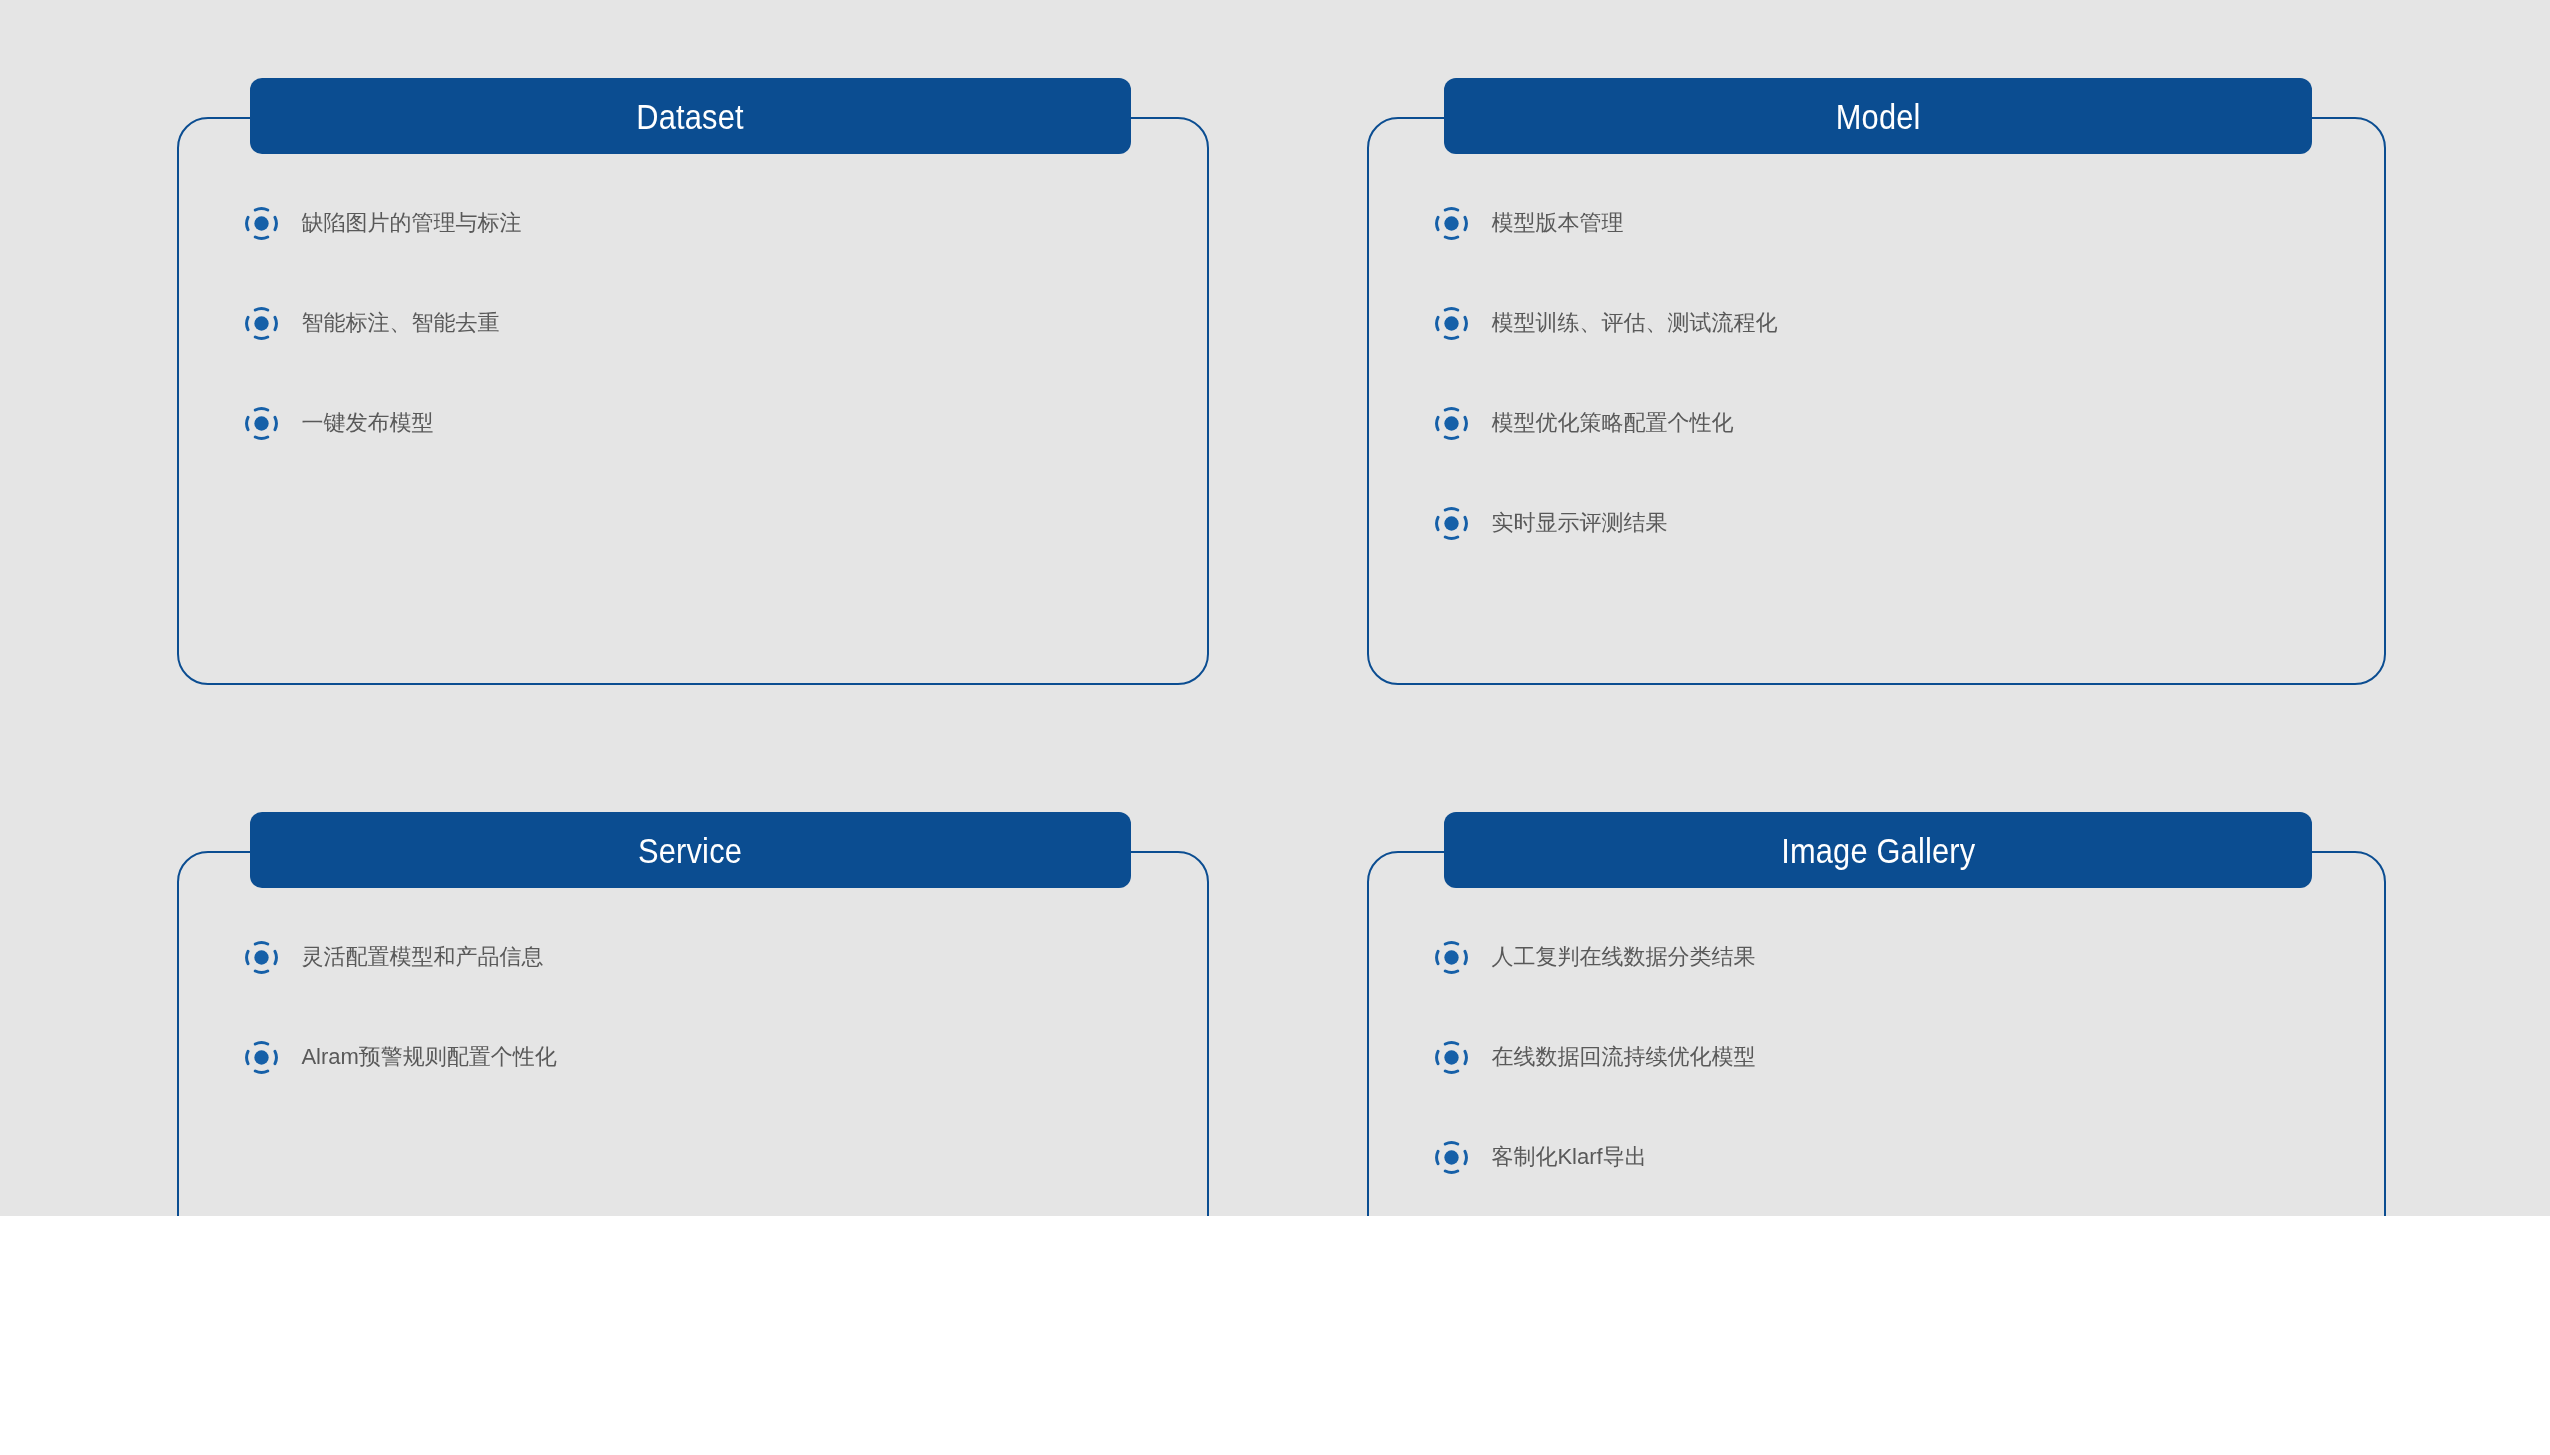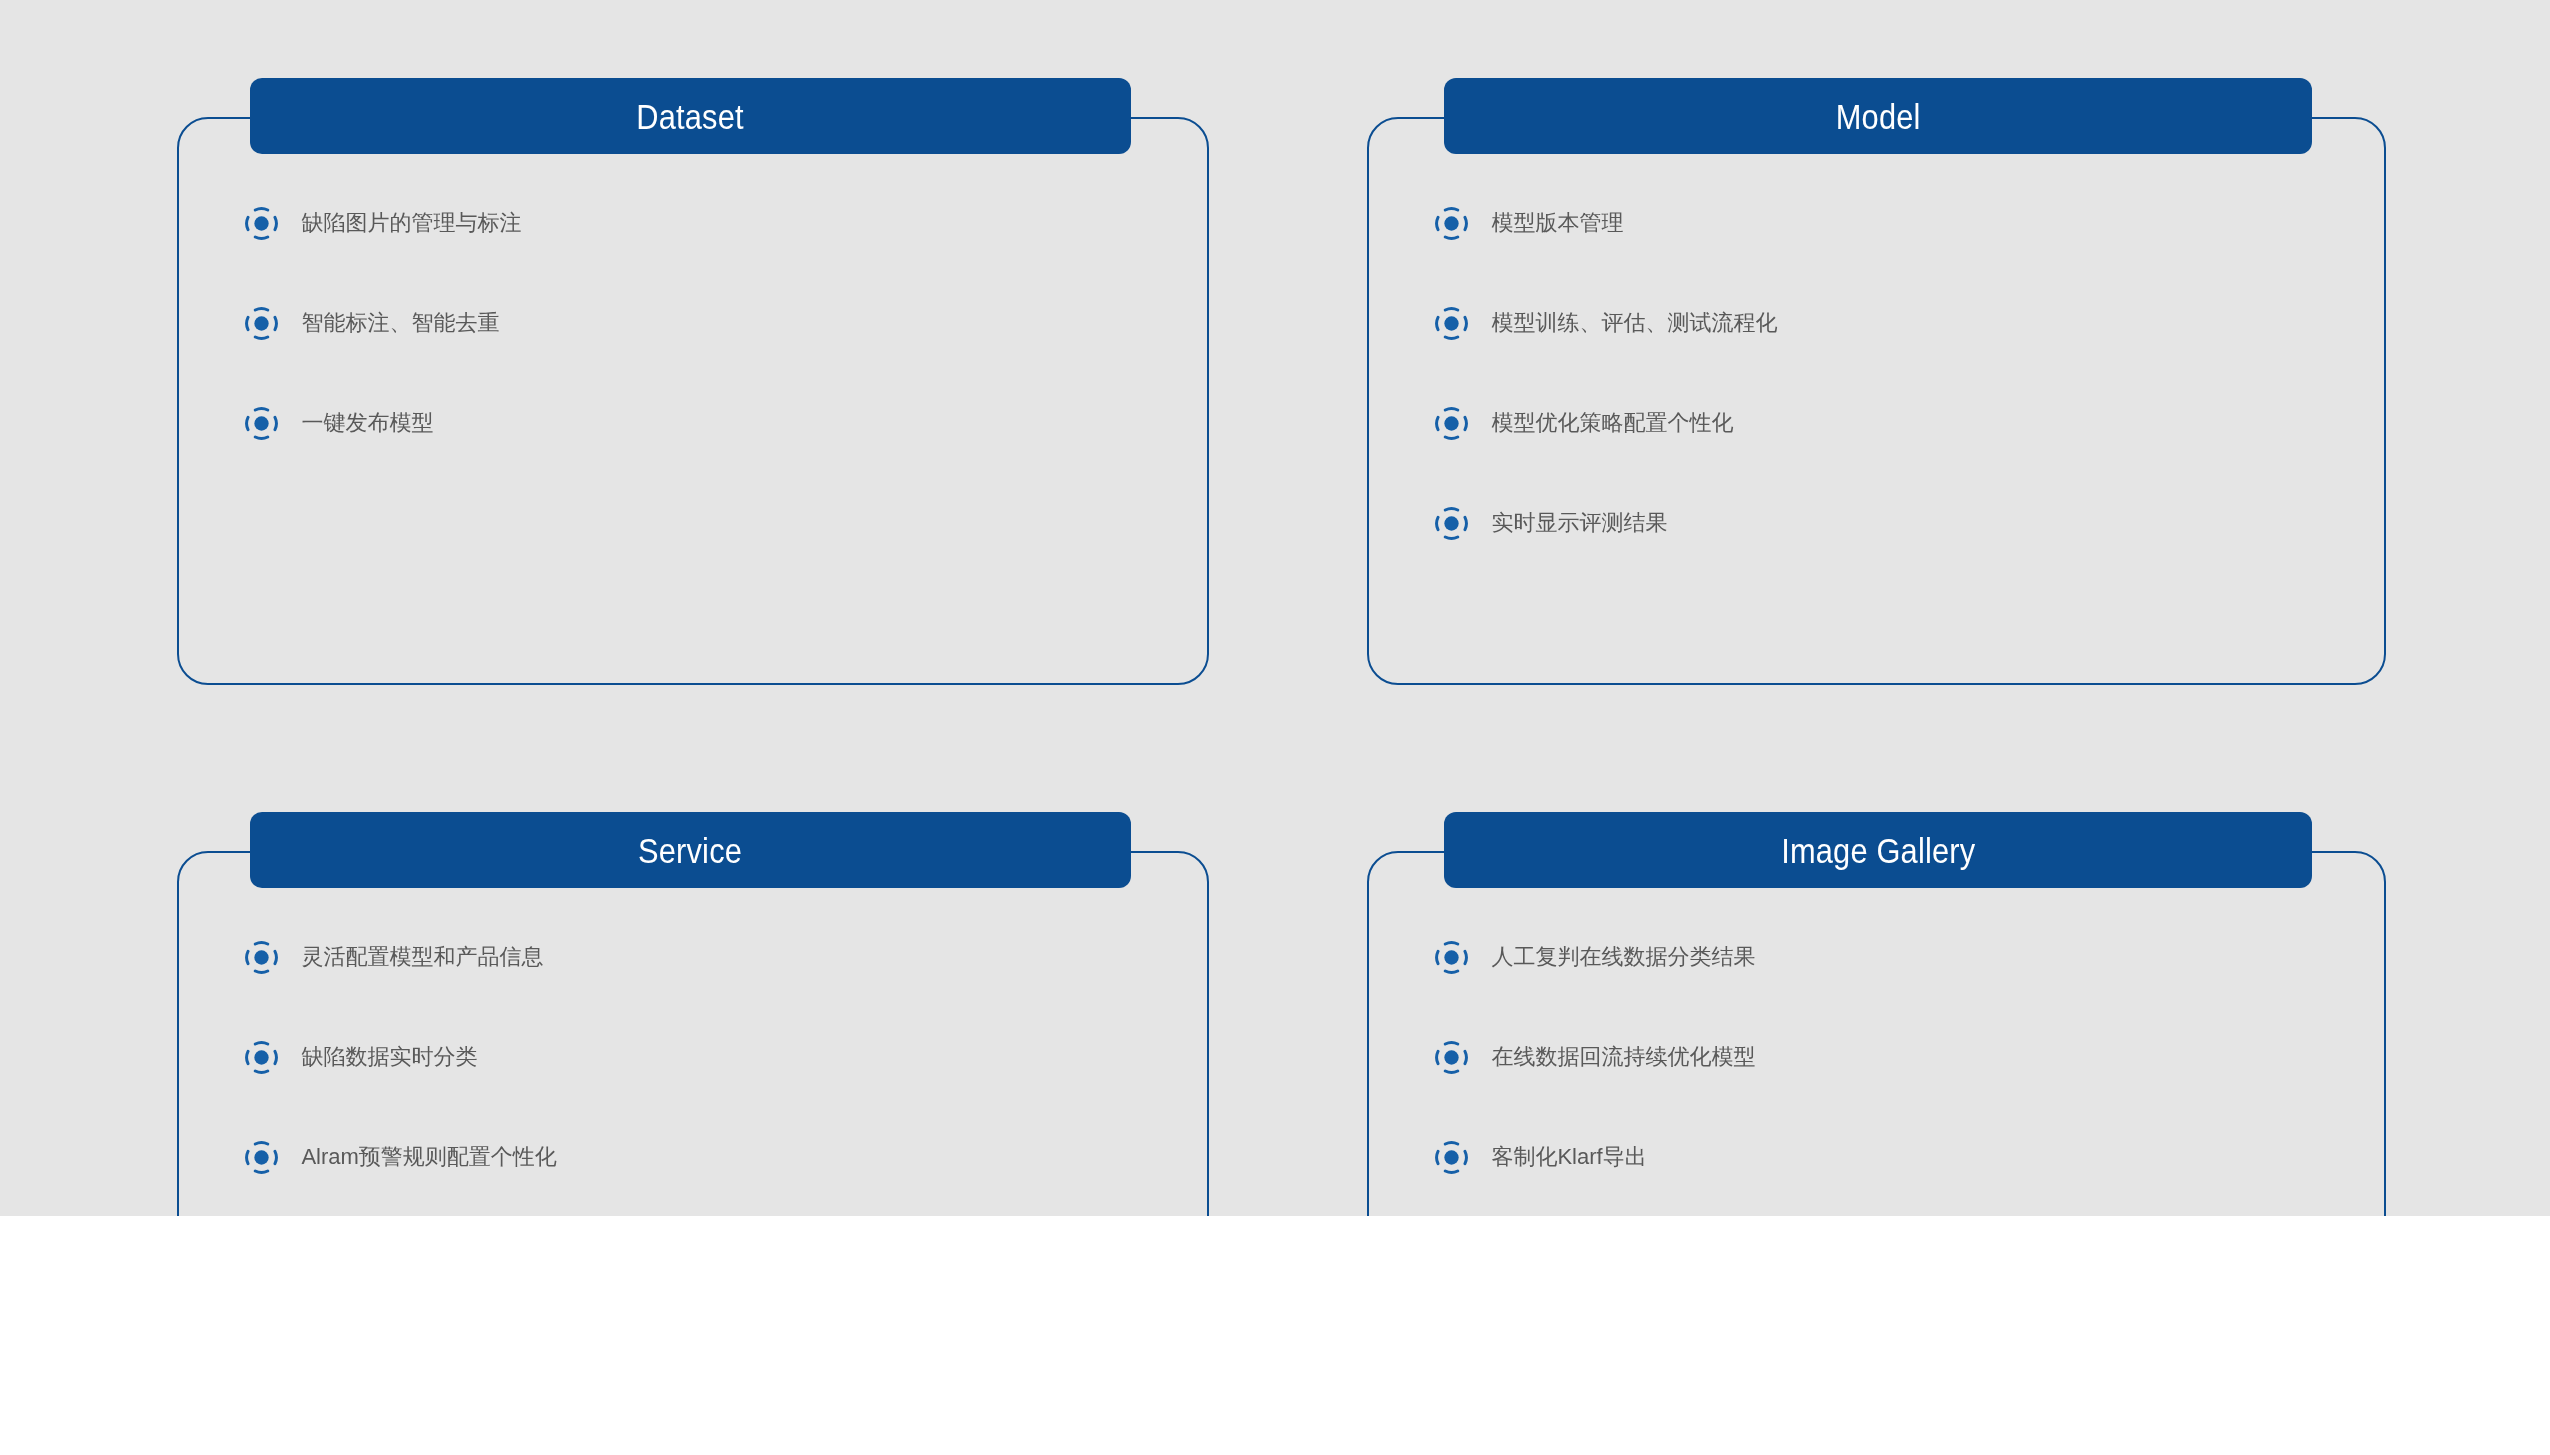--- a/index.html
+++ b/index.html
@@ -233,32 +233,20 @@
             <path d="M 12.9 4.6 A 16.4 16.4 0 0 1 27.1 4.6"></path>
             <path d="M 35.4 12.9 A 16.4 16.4 0 0 1 35.4 27.1"></path>
             <path d="M 27.1 35.4 A 16.4 16.4 0 0 1 12.9 35.4"></path>
             <path d="M 4.6 27.1 A 16.4 16.4 0 0 1 4.6 12.9"></path>
           </g>
           <circle cx="20" cy="20" r="8.2" fill="#1660A8"></circle>
         </svg>
         <span class="feature-label">灵活配置模型和产品信息</span>
       </div>
 
-      <div class="feature-item">
-        <svg class="feature-icon" viewBox="0 0 40 40">
-          <g fill="none" stroke="#1660A8" stroke-width="3.4" stroke-linecap="round">
-            <path d="M 12.9 4.6 A 16.4 16.4 0 0 1 27.1 4.6"></path>
-            <path d="M 35.4 12.9 A 16.4 16.4 0 0 1 35.4 27.1"></path>
-            <path d="M 27.1 35.4 A 16.4 16.4 0 0 1 12.9 35.4"></path>
-            <path d="M 4.6 27.1 A 16.4 16.4 0 0 1 4.6 12.9"></path>
-          </g>
-          <circle cx="20" cy="20" r="8.2" fill="#1660A8"></circle>
-        </svg>
-        <span class="feature-label">缺陷数据实时分类</span>
-      </div>
 
 
       <div class="feature-item">
         <svg class="feature-icon" viewBox="0 0 40 40">
           <g fill="none" stroke="#1660A8" stroke-width="3.4" stroke-linecap="round">
             <path d="M 12.9 4.6 A 16.4 16.4 0 0 1 27.1 4.6"></path>
             <path d="M 35.4 12.9 A 16.4 16.4 0 0 1 35.4 27.1"></path>
             <path d="M 27.1 35.4 A 16.4 16.4 0 0 1 12.9 35.4"></path>
             <path d="M 4.6 27.1 A 16.4 16.4 0 0 1 4.6 12.9"></path>
           </g>

